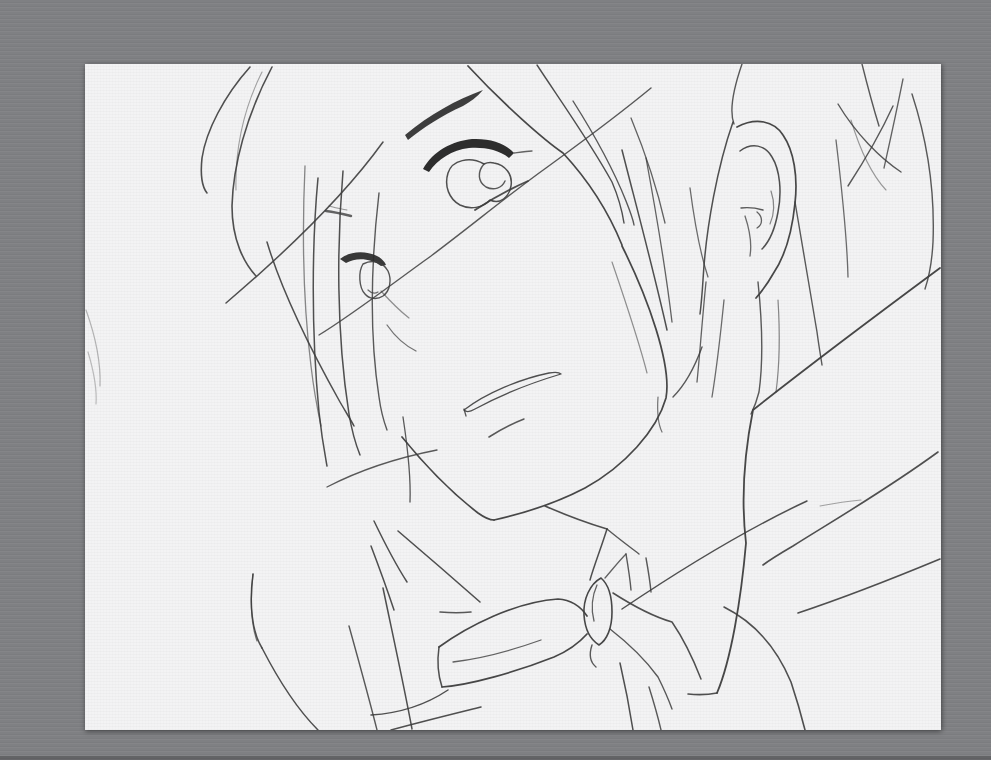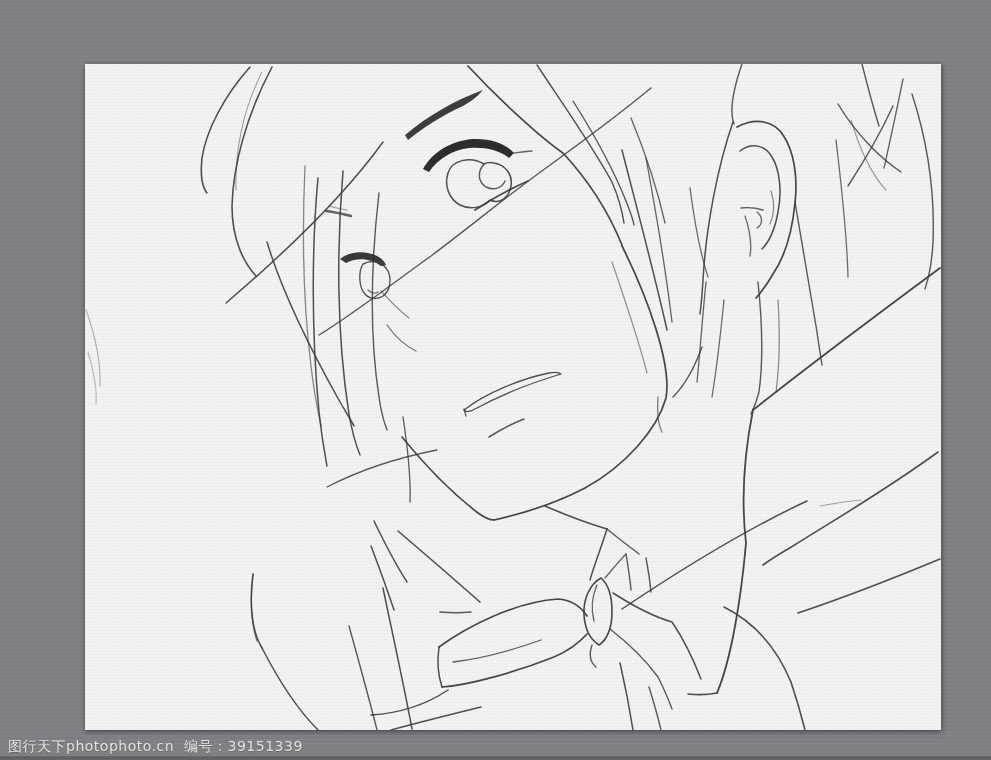--- a/index.html
+++ b/index.html
@@ -125,19 +125,15 @@
         <path d="M 391,730 C 428,720 461,712 481,707" fill="none" stroke="#3d3d3d" stroke-width="1.5" stroke-linecap="round" stroke-linejoin="round" opacity="0.9"></path>
         <path d="M 374,521 C 387,548 398,568 407,582" fill="none" stroke="#3d3d3d" stroke-width="1.5" stroke-linecap="round" stroke-linejoin="round" opacity="0.9"></path>
         <path d="M 383,588 C 393,636 404,686 412,729" fill="none" stroke="#3d3d3d" stroke-width="1.5" stroke-linecap="round" stroke-linejoin="round" opacity="0.9"></path>
         <path d="M 253,574 C 249,604 252,632 262,648" fill="none" stroke="#3d3d3d" stroke-width="1.5" stroke-linecap="round" stroke-linejoin="round" opacity="0.9"></path>
         <path d="M 253,574 C 250,600 251,624 257,641" fill="none" stroke="#3d3d3d" stroke-width="1.2" stroke-linecap="round" stroke-linejoin="round" opacity="0.7"></path>
         <path d="M 262,648 C 281,685 301,713 318,730" fill="none" stroke="#3d3d3d" stroke-width="1.5" stroke-linecap="round" stroke-linejoin="round" opacity="0.9"></path>
         <path d="M 349,626 C 359,662 369,698 377,730" fill="none" stroke="#3d3d3d" stroke-width="1.4" stroke-linecap="round" stroke-linejoin="round" opacity="0.85"></path>
       </svg>
   </div>
 
-  <div class="watermark">
-    <span>图行天下photophoto.cn</span>
-    <span>编号：39151339</span>
-  </div>
 
   <div class="bottom-shade"></div>
 </div>
 
 </body></html>

